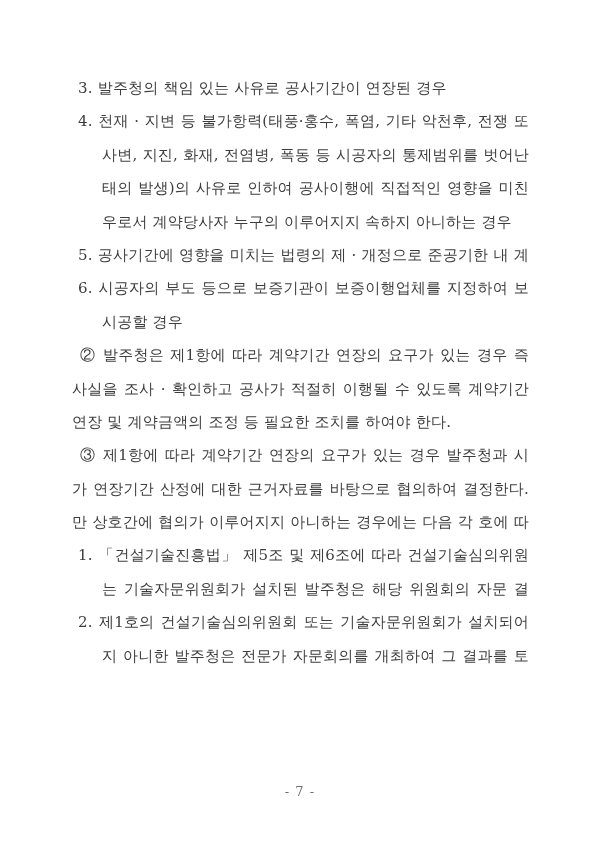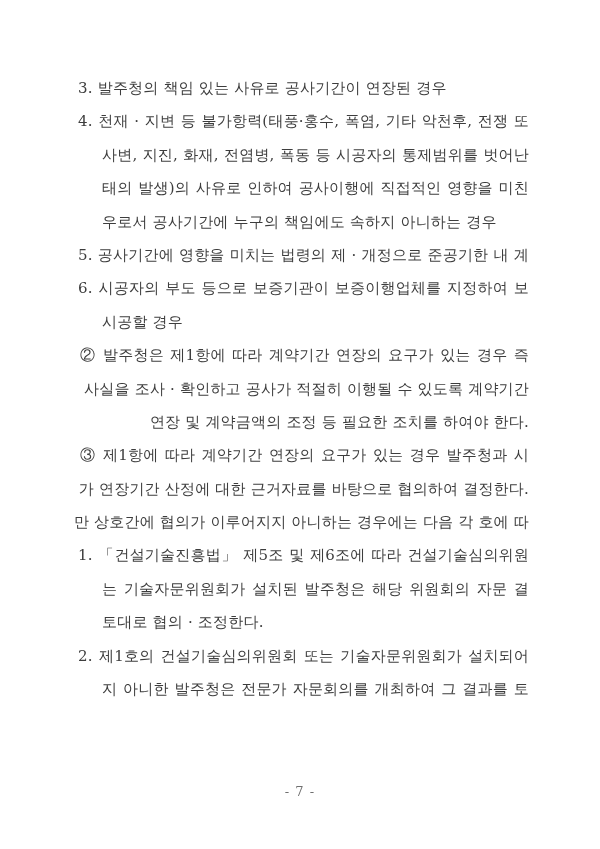--- a/index.html
+++ b/index.html
@@ -36,21 +36,21 @@
     text-align: justify;
     text-align-last: justify;
   }
   
   .num { padding-left: 6px; }
   
   .cont { padding-left: 30px; }
   
   .para { padding-left: 8px; }
   
-  .pcont { padding-left: 0; text-align: right; }
+  .pcont { padding-left: 0; }
 
   .pagenum {
     position: absolute;
     left: 0;
     right: 0;
     top: 784px;
     text-align: center;
     font-size: 13px;
     letter-spacing: 1px;
     color: #6f6f6f;
@@ -58,31 +58,30 @@
 </style>
 </head>
 <body>
 
 <div class="page">
   <div class="content">
     <div class="line num">3. 발주청의 책임 있는 사유로 공사기간이 연장된 경우</div>
     <div class="line num fill">4. 천재 · 지변 등 불가항력(태풍·홍수, 폭염, 기타 악천후, 전쟁 또는</div>
     <div class="line cont fill">사변, 지진, 화재, 전염병, 폭동 등 시공자의 통제범위를 벗어난 사</div>
     <div class="line cont fill">태의 발생)의 사유로 인하여 공사이행에 직접적인 영향을 미친 경</div>
-    <div class="line cont">우로서 공사기간에 누구의 책임에도 속하지 아니하는 경우</div>
+    <div class="line cont">우로서 계약당사자 누구의 이루어지지 속하지 아니하는 경우</div>
     <div class="line num fill">5. 공사기간에 영향을 미치는 법령의 제 · 개정으로 준공기한 내 계약을</div>
     <div class="line num fill">6. 시공자의 부도 등으로 보증기관이 보증이행업체를 지정하여 보증</div>
     <div class="line cont">시공할 경우</div>
     <div class="line para fill">② 발주청은 제1항에 따라 계약기간 연장의 요구가 있는 경우 즉시 그</div>
     <div class="line pcont fill">사실을 조사 · 확인하고 공사가 적절히 이행될 수 있도록 계약기간의</div>
     <div class="line pcont">연장 및 계약금액의 조정 등 필요한 조치를 하여야 한다.</div>
     <div class="line para fill">③ 제1항에 따라 계약기간 연장의 요구가 있는 경우 발주청과 시공자</div>
     <div class="line pcont fill">가 연장기간 산정에 대한 근거자료를 바탕으로 협의하여 결정한다. 다</div>
     <div class="line pcont fill">만 상호간에 협의가 이루어지지 아니하는 경우에는 다음 각 호에 따라</div>
     <div class="line num fill">1. 「건설기술진흥법」 제5조 및 제6조에 따라 건설기술심의위원회 또</div>
     <div class="line cont fill">는 기술자문위원회가 설치된 발주청은 해당 위원회의 자문 결과를</div>
-    <div class="line cont">토대로 협의 · 조정한다.</div>
     <div class="line num fill">2. 제1호의 건설기술심의위원회 또는 기술자문위원회가 설치되어 있</div>
     <div class="line cont fill">지 아니한 발주청은 전문가 자문회의를 개최하여 그 결과를 토대로</div>
   </div>
 
   <div class="pagenum">- 7 -</div>
 </div>
 
 </body></html>

